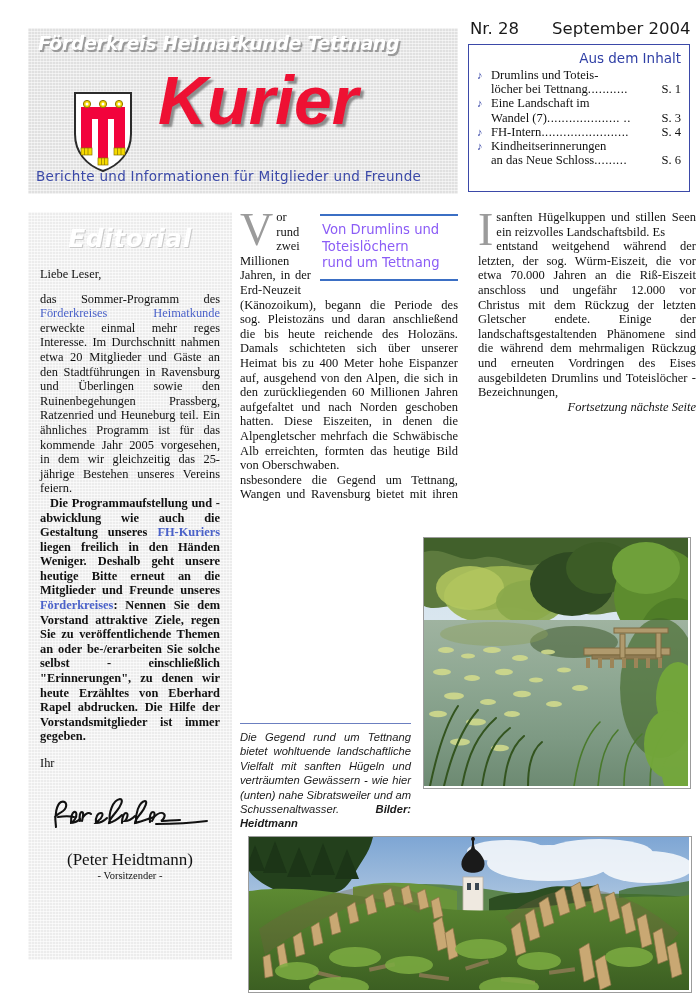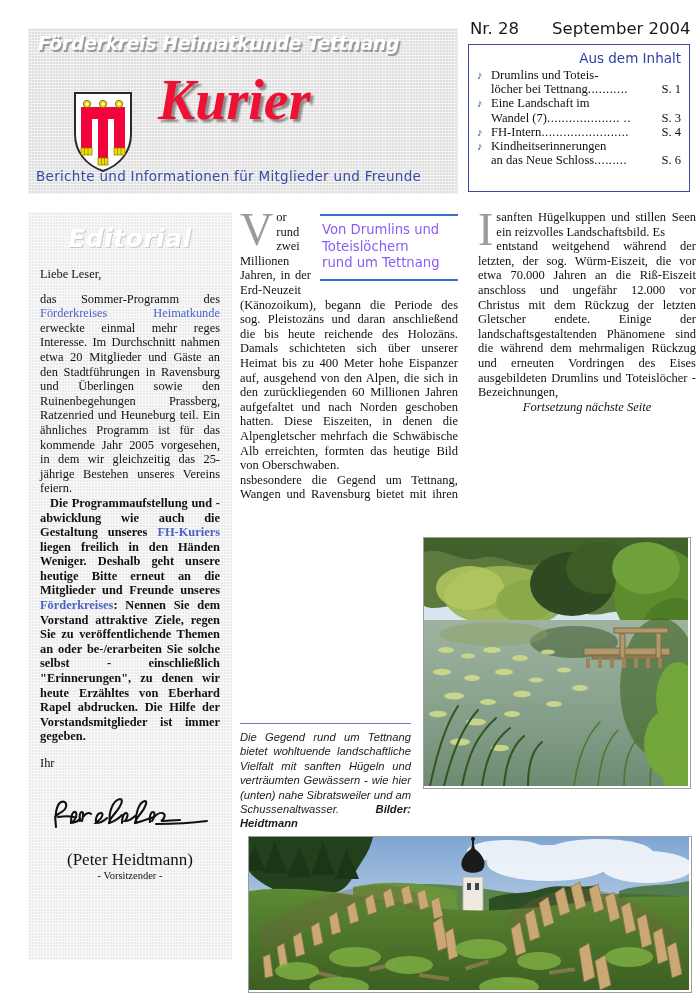--- a/index.html
+++ b/index.html
@@ -35,23 +35,23 @@
     position:absolute;left:10px;top:4px;width:418px;
     font-family:"DejaVu Sans", sans-serif;
     font-weight:bold;font-style:italic;
     font-size:19px;letter-spacing:-0.4px;
     color:#ffffff;
     text-shadow:1.5px 1.5px 0 #9a9a9a, 2px 2px 1px rgba(0,0,0,.25);
     white-space:nowrap;
   }
   .kurier{
     position:absolute;left:130px;top:34px;
-    font-family:Liberation Serif, serif;
+    font-family:Liberation Sans, sans-serif;
     font-style:italic;font-weight:bold;
-    font-size:56px;line-height:76px;
+    font-size:68px;line-height:76px;
     color:#ee1133;
     text-shadow:3px 3px 2px rgba(110,110,110,.75);
   }
   .mast-sub{
     position:absolute;left:8px;top:140px;width:420px;
     font-family:"DejaVu Sans", sans-serif;
     font-size:13.5px;letter-spacing:.3px;
     color:#3b49a8;
     white-space:nowrap;
   }
@@ -133,21 +133,21 @@
   
   .pullquote{
     float:right;width:134px;margin:4px 0 5px 9px;
     border-top:2px solid #3b6fc4;border-bottom:2px solid #3b6fc4;
     padding:6px 2px 7px 2px;
     font-family:"DejaVu Sans", sans-serif;
     font-size:13.2px;line-height:16.5px;
     color:#8b5cf6;text-align:left;
   }
   .contd{
-    text-align:center;font-style:italic;
+    text-align:right;font-style:italic;
   }
 
   
   .photo{position:absolute;border:1px solid #9c9c9c;overflow:hidden;}
   .photo-river{left:423px;top:537px;width:266px;height:250px;}
   .photo-forest{left:248px;top:836px;width:442px;height:155px;}
 
   
   .caption{
     position:absolute;left:240px;top:683px;width:171px;margin-top:40px;

